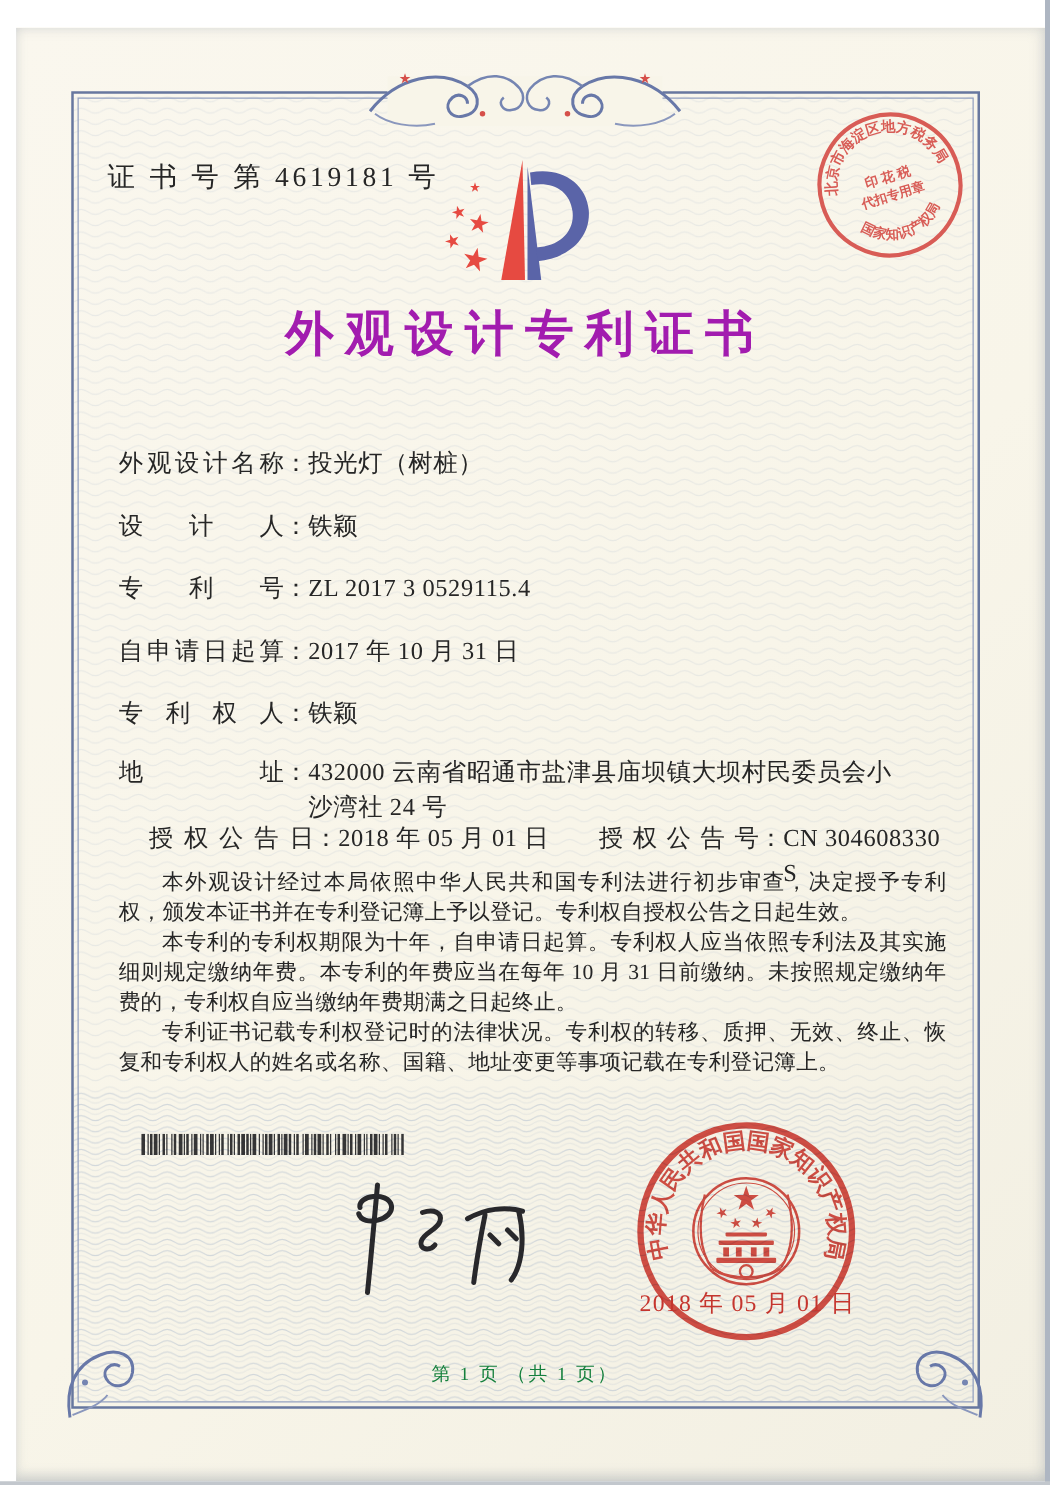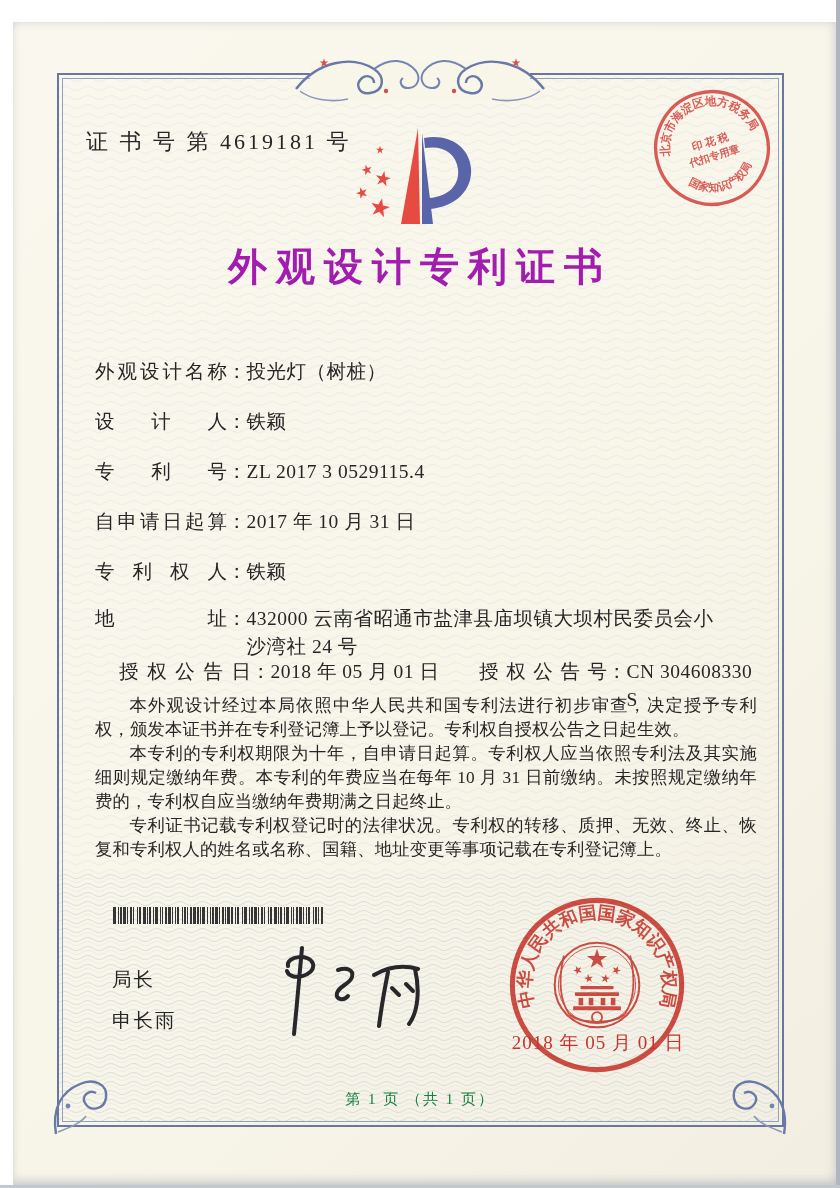--- a/index.html
+++ b/index.html
@@ -189,24 +189,20 @@
   <div class="body-text">
     <p>本外观设计经过本局依照中华人民共和国专利法进行初步审查，决定授予专利权，颁发本证书并在专利登记簿上予以登记。专利权自授权公告之日起生效。</p>
     <p>本专利的专利权期限为十年，自申请日起算。专利权人应当依照专利法及其实施细则规定缴纳年费。本专利的年费应当在每年 10 月 31 日前缴纳。未按照规定缴纳年费的，专利权自应当缴纳年费期满之日起终止。</p>
     <p>专利证书记载专利权登记时的法律状况。专利权的转移、质押、无效、终止、恢复和专利权人的姓名或名称、国籍、地址变更等事项记载在专利登记簿上。</p>
   </div>
 
   <svg class="barcode" viewBox="0 0 211 17" preserveAspectRatio="none">
     <line x1="0" y1="8.5" x2="211" y2="8.5" stroke="#1c1c1e" stroke-width="17" stroke-dasharray="3 2 1 1 2 1 3 1 1 2 2 1 1 3 1 1 2 2 3 1 1 1 2 2 1 1 3 2 1 1 1 2 2 1 3 1 1 2 1 1 2 3 1 1 2 1 1 2 2 1 3 1 2 1 1 1 3 2 1 2 1 1 2 1 3 1 1 2 2 1 1 1 3 1 2 2 1 1 2 3 1 1"></line>
   </svg>
 
-  <div class="sig-block">
-    <div>局长</div>
-    <div class="line2">申长雨</div>
-  </div>
 
   <svg class="autograph" viewBox="0 0 205 100">
     <g fill="none" stroke="#17171c" stroke-width="4" stroke-linecap="round" stroke-linejoin="round" opacity="0.92">
       <path d="M50,24 C48,14 72,11 75,22 C78,34 52,40 49,29"></path>
       <path d="M64,6 C62,28 59,62 56,92"></path>
       <path d="M100,28 C109,25 116,28 114,35 C112,42 101,44 99,51 C97,58 106,59 110,54"></path>
       <path d="M136,33 C150,25 166,23 180,27"></path>
       <path d="M177,27 C182,48 180,70 171,82"></path>
       <path d="M150,30 C146,50 143,68 141,84"></path>
       <path d="M154,46 l7,7 M168,42 l7,7"></path>

